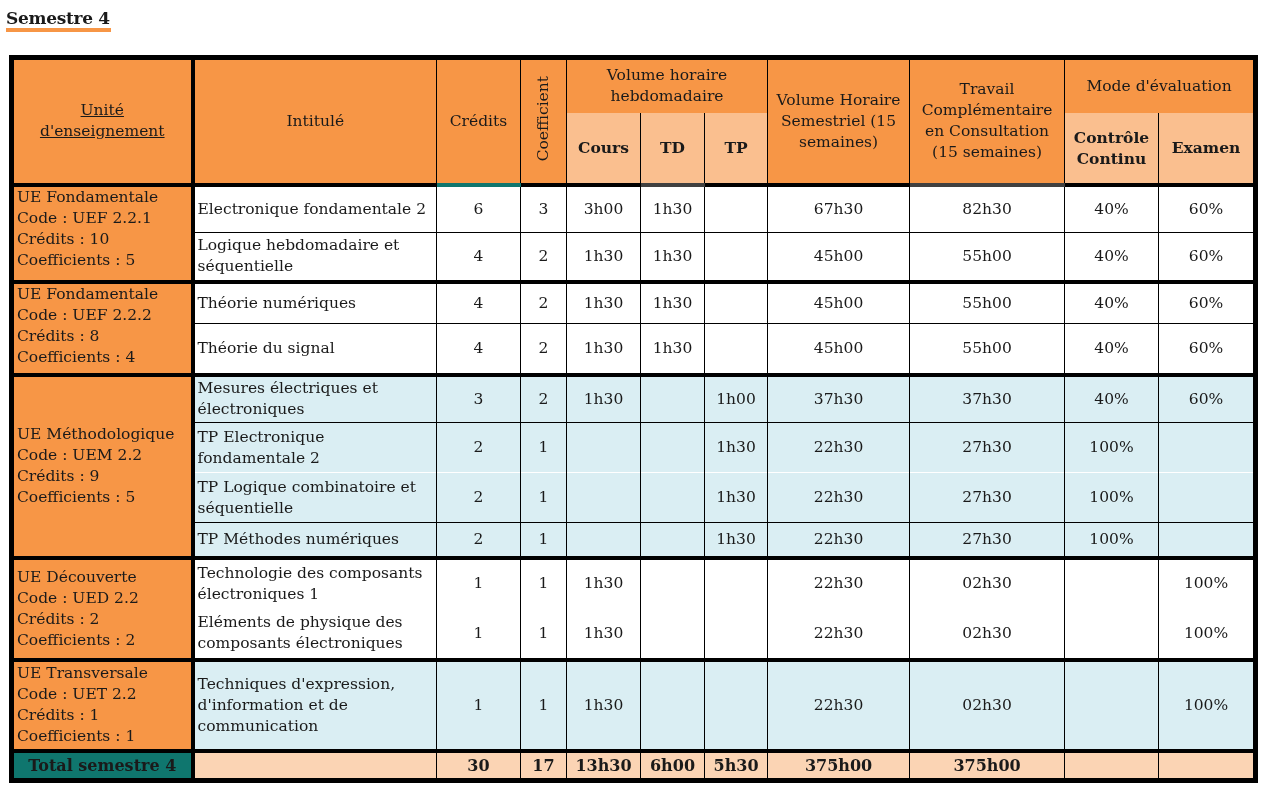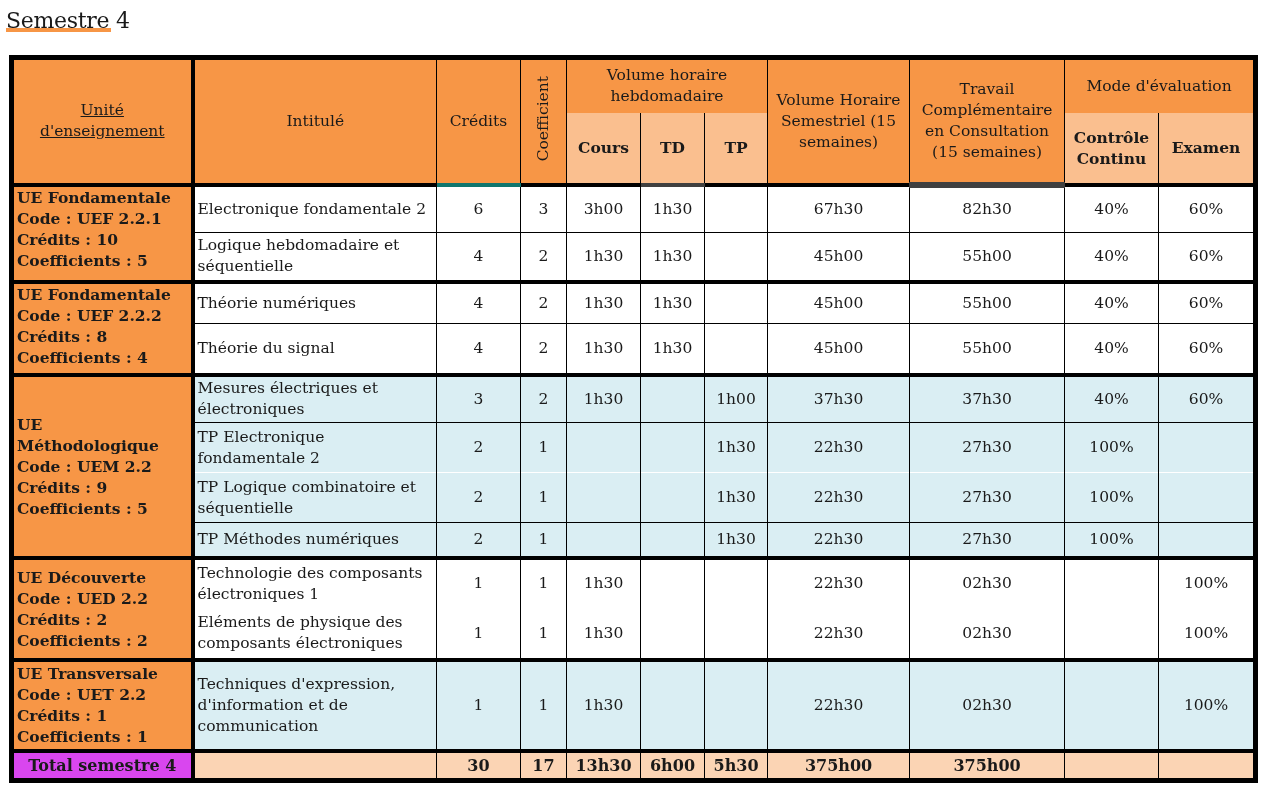--- a/index.html
+++ b/index.html
@@ -1,32 +1,32 @@
 <!DOCTYPE html>
 <html><head>
 <meta charset="utf-8">
 <style>
   html, body { margin: 0; padding: 0; background: #ffffff; }
   body { width: 1267px; height: 802px; position: relative; overflow: hidden;
          font-family: "DejaVu Serif", "Liberation Serif", serif; color: #1a1a1a; }
-  .title { position: absolute; left: 6px; top: 8px; font-size: 22px; font-weight: normal;
+  .title { position: absolute; left: 6px; top: 8px; font-size: 17px; font-weight: bold;
            font-family: "DejaVu Serif", serif; letter-spacing: -0.3px; }
   .title-underline { position: absolute; left: 6px; top: 28px; width: 105px; height: 4px; background: #F79646; }
   table.grid { position: absolute; left: 9px; top: 55px; width: 1245px; height: 727px;
                border-collapse: collapse; table-layout: fixed; border: 5px solid #000; }
   table.grid td { border: 1px solid #000; padding: 0 3px; font-size: 15.5px; line-height: 21px;
                   text-align: center; vertical-align: middle; overflow: hidden; }
   td.hdr { background: #F79646; }
   td.sub { background: #FABF8F; font-weight: bold; }
-  td.ue { background: #F79646; text-align: left !important; vertical-align: middle; padding-left: 4px; font-size: 15.5px; line-height: 22px; border-right: 4px solid #000 !important; font-weight: bold; }
+  td.ue { background: #F79646; text-align: left !important; vertical-align: middle; padding-left: 4px; font-size: 15.5px; line-height: 22px; border-right: 4px solid #000 !important; }
   td.lbl { text-align: left !important; padding-left: 3px; }
   tr.white td.v { background: #ffffff; }
   tr.blue td.v { background: #DAEEF3; }
   tr.total td { background: #FBD4B4; font-weight: bold; font-size: 16px; }
-  tr.total td.tot-lbl { background: #d946ef; border-right: 4px solid #000; }
+  tr.total td.tot-lbl { background: #0f766e; border-right: 4px solid #000; }
   tr.group-top td { border-top: 4px solid #000; }
   .vert { writing-mode: vertical-rl; transform: rotate(180deg); display: inline-block; }
   td.nob-b { border-bottom-color: transparent !important; }
   td.nob-t { border-top-color: transparent !important; }
   .hdr-first { border-right: 4px solid #000 !important; text-decoration: underline; }
 </style>
 </head>
 <body>
 
 <div class="title">Semestre 4</div>
@@ -47,21 +47,21 @@
       <col style="width:97px">
   </colgroup>
   <tbody id="tbody">
     <tr style="height:55px">
       <td class="hdr hdr-first" rowspan="2" style="border-bottom:4px solid #000">Unité d'enseignement</td>
       <td class="hdr" rowspan="2" style="border-bottom:4px solid #000">Intitulé</td>
       <td class="hdr" rowspan="2" style="border-bottom:4px solid #0f766e">Crédits</td>
       <td class="hdr" rowspan="2" style="border-bottom:4px solid #000;padding:0"><span class="vert">Coefficient</span></td>
       <td class="hdr" colspan="3" style="border-bottom:none;padding:0 16px">Volume horaire hebdomadaire</td>
       <td class="hdr" rowspan="2" style="border-bottom:4px solid #000">Volume Horaire Semestriel (15 semaines)</td>
-      <td class="hdr" rowspan="2" style="border-bottom:6px solid #404040">Travail Complémentaire en Consultation (15 semaines)</td>
+      <td class="hdr" rowspan="2" style="border-bottom:4px solid #404040">Travail Complémentaire en Consultation (15 semaines)</td>
       <td class="hdr" colspan="2" style="border-bottom:none">Mode d'évaluation</td>
     </tr>
     <tr style="height:72px">
       <td class="sub" style="border-top:none;border-bottom:4px solid #000">Cours</td>
       <td class="sub" style="border-top:none;border-bottom:4px solid #404040">TD</td>
       <td class="sub" style="border-top:none;border-bottom:4px solid #000">TP</td>
       <td class="sub" style="border-top:none;border-bottom:4px solid #000">Contrôle Continu</td>
       <td class="sub" style="border-top:none;border-bottom:4px solid #000">Examen</td>
     </tr>
   <tr class="white group-top" style="height: 48px;">

